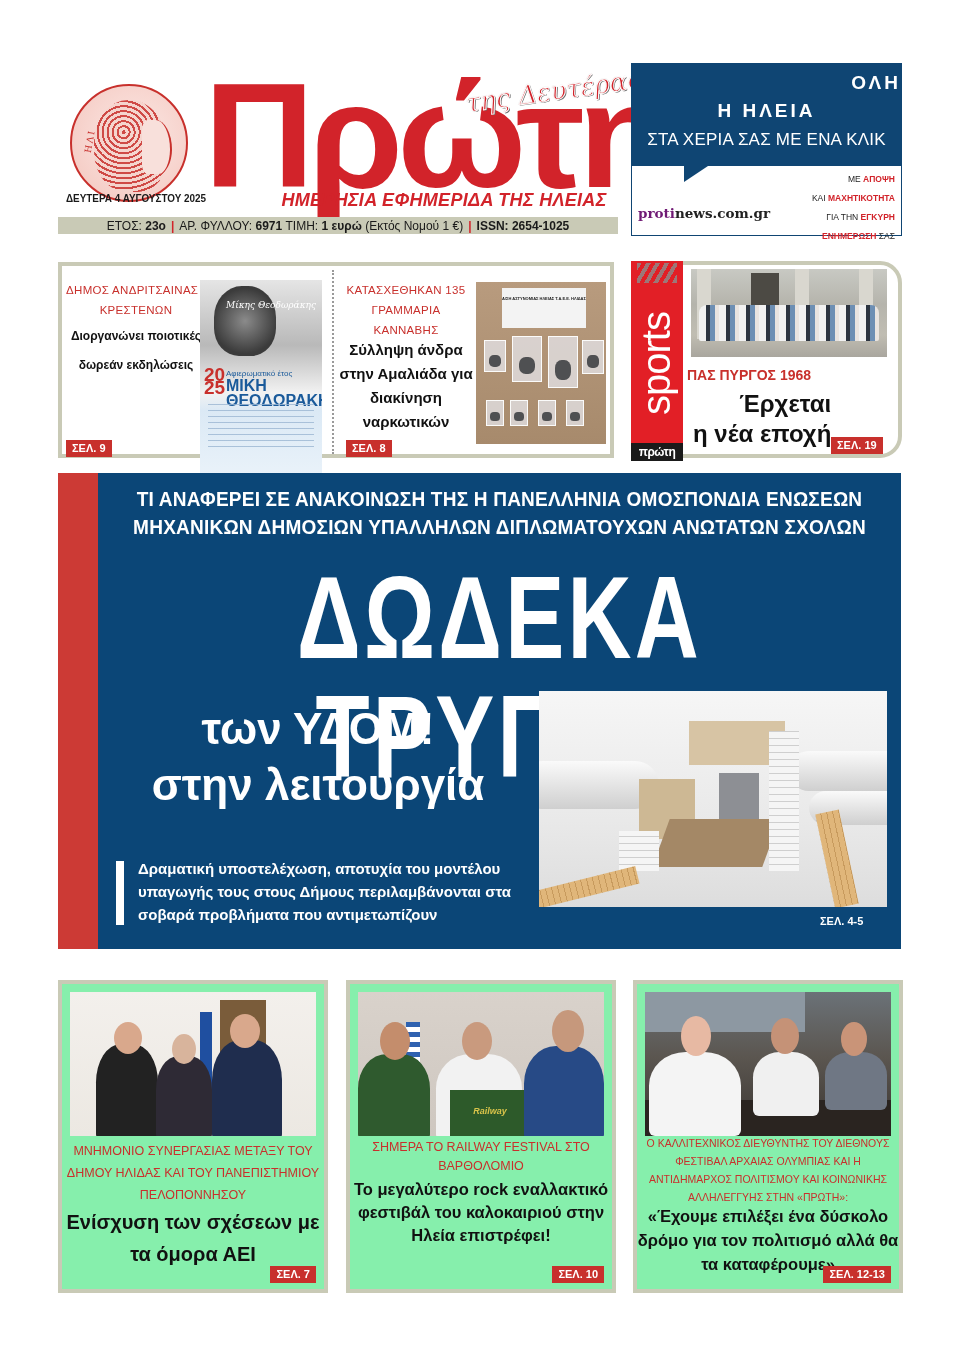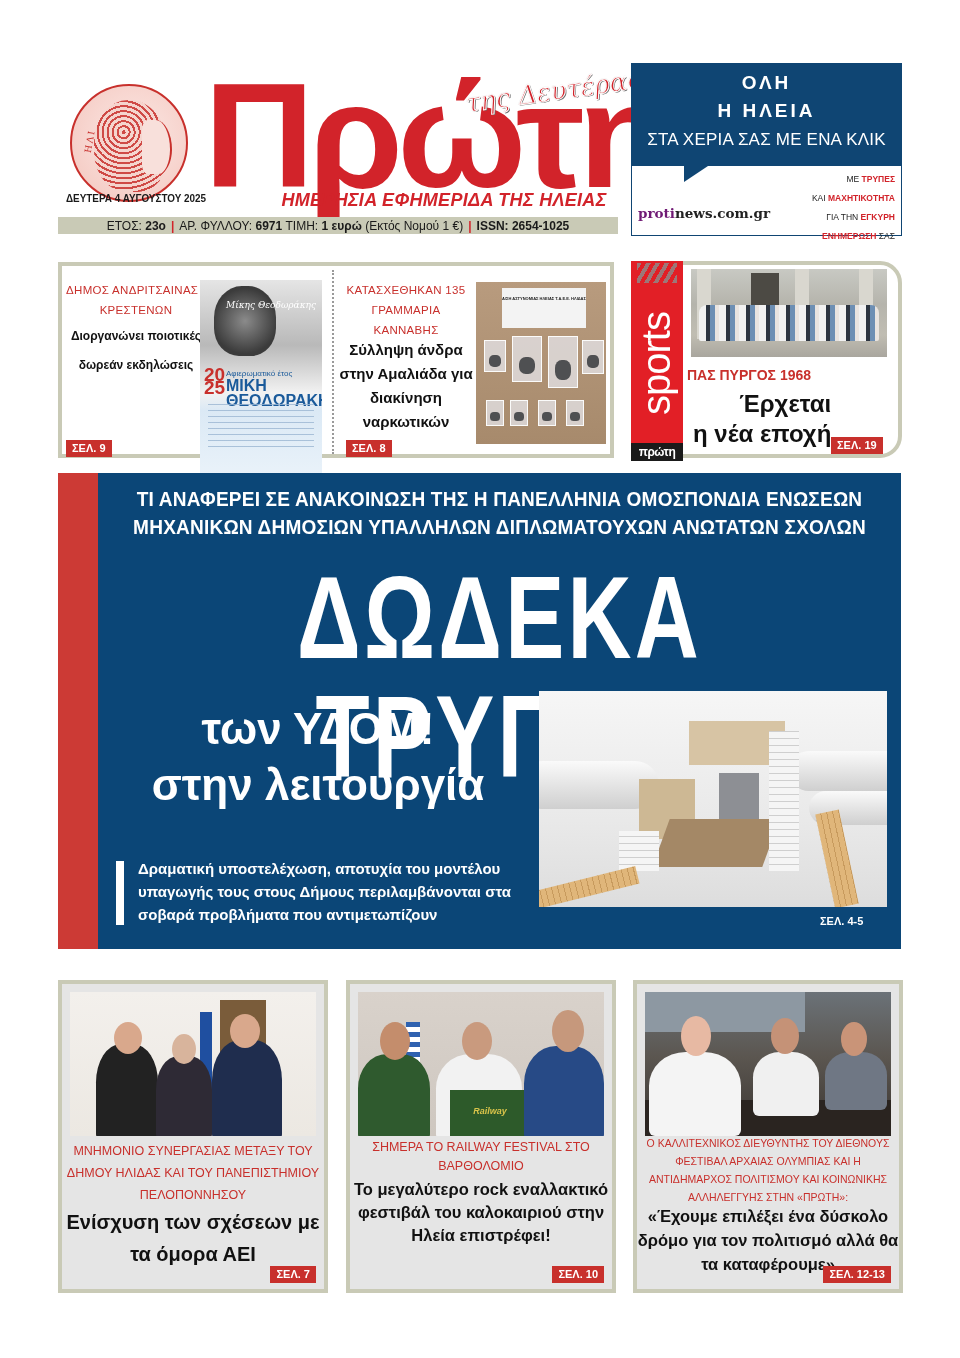--- a/index.html
+++ b/index.html
@@ -17,21 +17,21 @@
   .logo-tagline { left: 274px; top: 190px; width: 340px; text-align: center; font-weight: 700; font-style: italic; font-size: 18px; color: #d2232a; letter-spacing: 0.3px; }
   .issue-date { left: 66px; top: 192px; font-weight: 700; font-size: 11px; color: #1a1a1a; transform: scaleX(0.9); transform-origin: left; }
 
   .infobar { left: 58px; top: 217px; width: 560px; height: 17px; background: #c9cab6; display: flex; align-items: center; justify-content: center; font-size: 12px; color: #1a1a1a; white-space: nowrap; }
   .infobar b { font-weight: 700; }
   .infobar .sep { color: #d2232a; margin: 0 5px; font-weight: 700; }
 
   
   .ad { left: 631px; top: 63px; width: 271px; height: 173px; border: 1.5px solid #0f4573; background: #fff; }
   .ad-top { position:absolute; left:0; top:0; width:100%; height:102px; background: #0f4573; color:#fff; text-align:center; }
-  .ad-l1 { position:absolute; left:0; right:0; top: 8px; font-weight:700; font-size: 19px; letter-spacing: 3px; }
+  .ad-l1 { position:absolute; left:0; right:0; top: 8px; font-weight:700; font-size: 19px; letter-spacing: 3px; text-align: right; }
   .ad-l2 { position:absolute; left:0; right:0; top: 36px; font-weight:700; font-size: 19px; letter-spacing: 3px; }
   .ad-l3 { position:absolute; left:0; right:0; top: 66px; font-size: 17px; letter-spacing: 0.2px; }
   .ad-tail { position:absolute; left: 52px; top: 102px; width:0; height:0; border-left: 0 solid transparent; border-right: 24px solid transparent; border-top: 16px solid #0f4573; }
   .ad-site { position:absolute; left: 6px; top: 141px; font-family: "DejaVu Serif", serif; font-weight: 700; font-size: 13.5px; color: #222; }
   .ad-site .red { color: #701a75; }
   .ad-right { position:absolute; right: 6px; top: 106px; text-align: right; font-size: 8.5px; line-height: 19px; color: #222; font-weight: 400; }
   .ad-right .r { color: #d2232a; font-weight: 700; }
 
   
   .tbox { border: 4px solid #c9cab6; background: #fff; }
@@ -85,21 +85,21 @@
   .main-img .house { position:absolute; left: 80px; top: 30px; width: 190px; height: 160px; }
   .main-img .wall { position:absolute; background: #d7c4a4; }
   .main-img .floor { position:absolute; left: 42px; top: 98px; width: 110px; height: 48px; background: #a48866; transform: skewX(-20deg); }
   .main-img .brick { position:absolute; background: repeating-linear-gradient(0deg, #f5f5f5 0 6px, #cfcfcf 6px 7px); }
   .main-img .ruler { position:absolute; background: repeating-linear-gradient(90deg, #e0b67a 0 5px, #c79a5d 5px 6px); }
   .main-deck { position:absolute; left: 80px; top: 384px; font-size: 15px; line-height: 23px; color: #fff; font-weight: 700; width: 400px; }
   .main-deckbar { position:absolute; left: 58px; top: 388px; width: 8px; height: 64px; background: #fff; }
   .main-sel { position:absolute; left: 762px; top: 442px; color: #fff; font-weight: 700; font-size: 11px; }
 
   
-  .bbox { top: 980px; width: 270px; height: 313px; border: 4px solid #c9cab6; background: #e5e5e5; }
+  .bbox { top: 980px; width: 270px; height: 313px; border: 4px solid #c9cab6; background: #86efac; }
   .b1 { left: 58px; }
   .b2 { left: 346px; }
   .b3 { left: 633px; }
   .b-img { position:absolute; left: 8px; top: 8px; width: 246px; height: 144px; overflow:hidden; }
   .b-k { position:absolute; left: 4px; width: 254px; text-align:center; color: #c8302c; font-size: 12.5px; line-height: 22px; }
   .b-h { position:absolute; left: 0; width: 262px; text-align:center; }
   .b-sel { position:absolute; right: 8px; bottom: 6px; }
 
   .b1 .b-img { background: linear-gradient(180deg, #f3f0ec 0%, #ece8e2 100%); }
   .person { position:absolute; border-radius: 40% 40% 6px 6px; }
@@ -141,21 +141,21 @@
 
 <div class="abs ad">
   <div class="ad-top">
     <div class="ad-l1">ΟΛΗ</div>
     <div class="ad-l2">Η ΗΛΕΙΑ</div>
     <div class="ad-l3">ΣΤΑ ΧΕΡΙΑ ΣΑΣ ΜΕ ΕΝΑ ΚΛΙΚ</div>
   </div>
   <div class="ad-tail"></div>
   <div class="ad-site"><span class="red">proti</span><span>news.com.gr</span></div>
   <div class="ad-right">
-    <div><span>ΜΕ </span><span class="r">ΤΡΥΠΕΣ</span></div>
+    <div><span>ΜΕ </span><span class="r">ΑΠΟΨΗ</span></div>
     <div><span>ΚΑΙ </span><span class="r">ΜΑΧΗΤΙΚΟΤΗΤΑ</span></div>
     <div><span>ΓΙΑ ΤΗΝ </span><span class="r">ΕΓΚΥΡΗ</span></div>
     <div><span class="r">ΕΝΗΜΕΡΩΣΗ</span><span> ΣΑΣ</span></div>
   </div>
 </div>
 
 <div class="abs tbox t1">
   <div class="dotted-sep"></div>
 
   <div class="kicker t1a-k">ΔΗΜΟΣ ΑΝΔΡΙΤΣΑΙΝΑΣ - ΚΡΕΣΤΕΝΩΝ</div>

